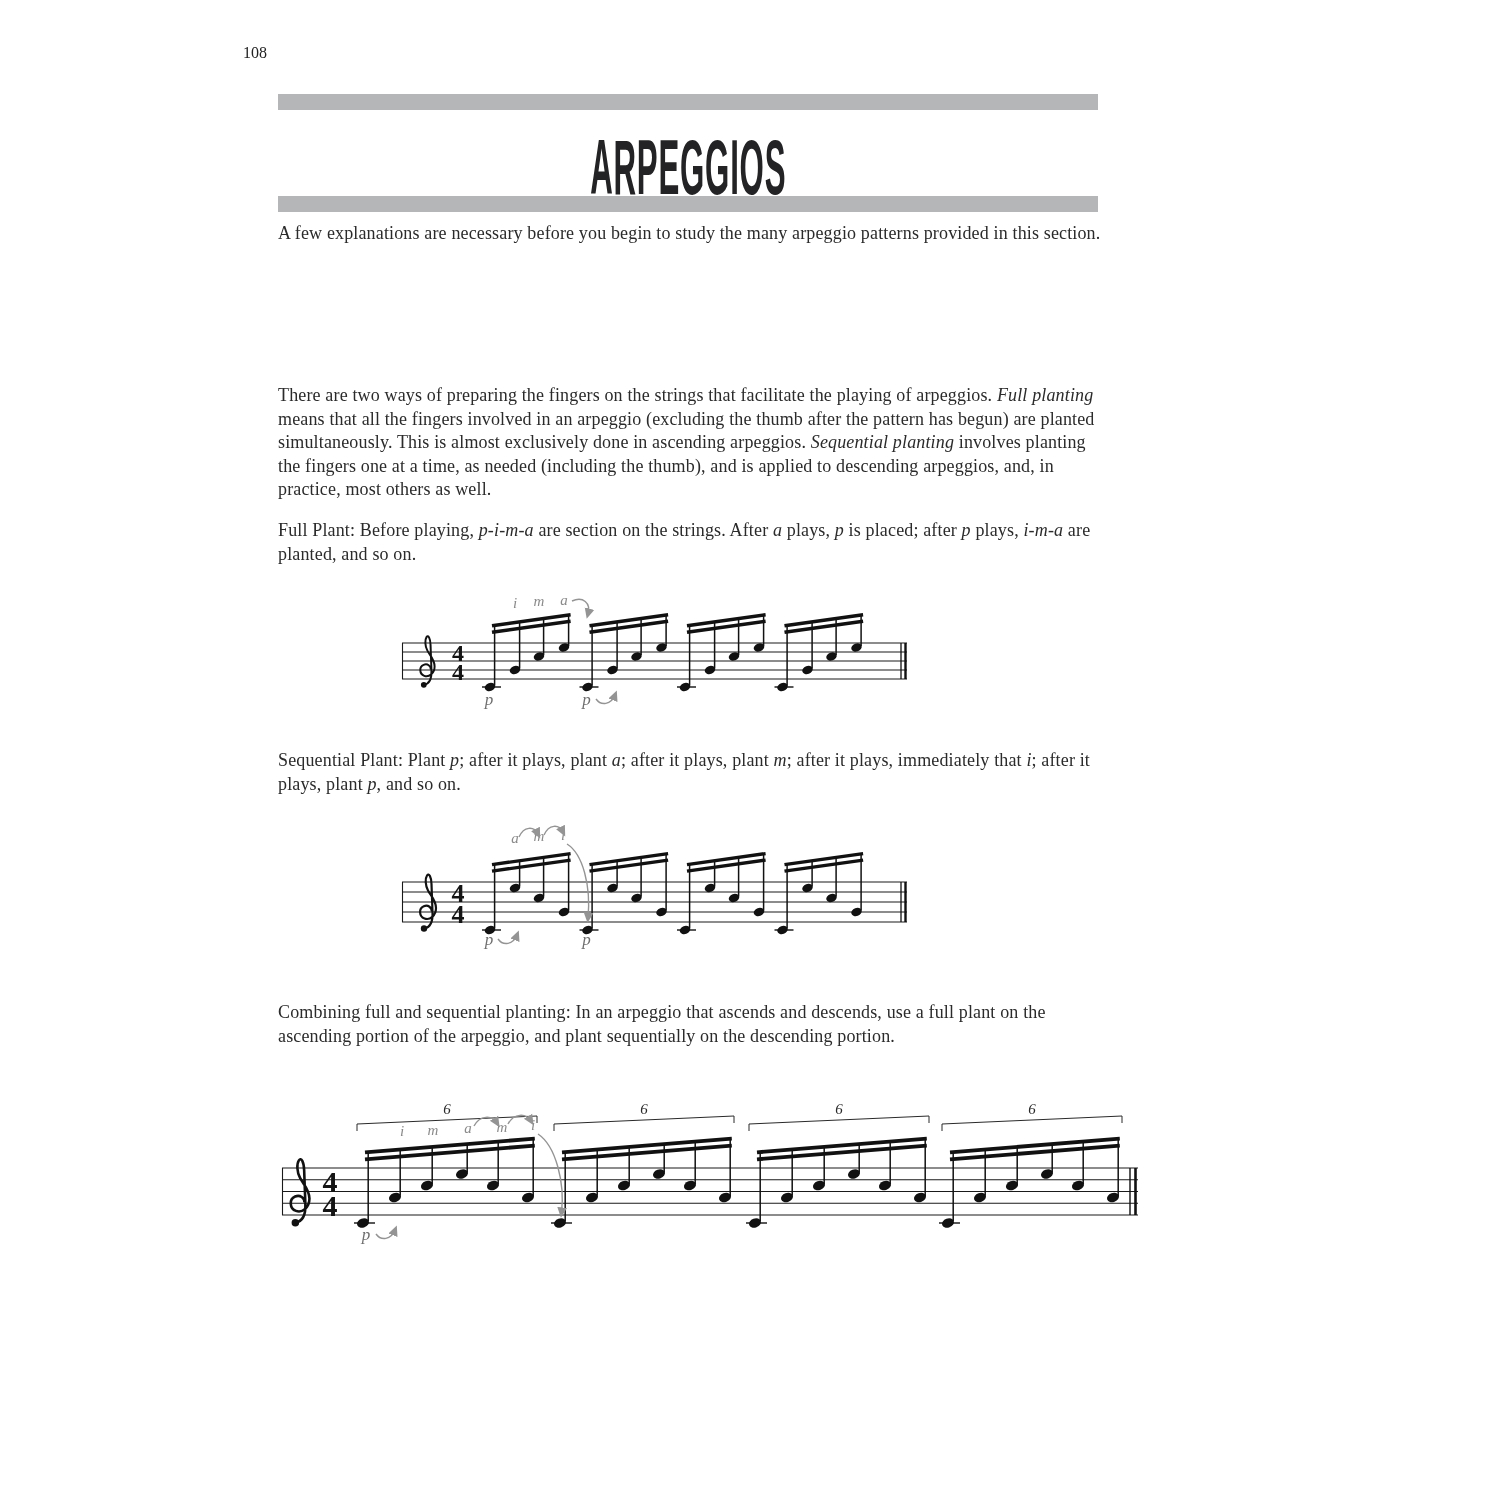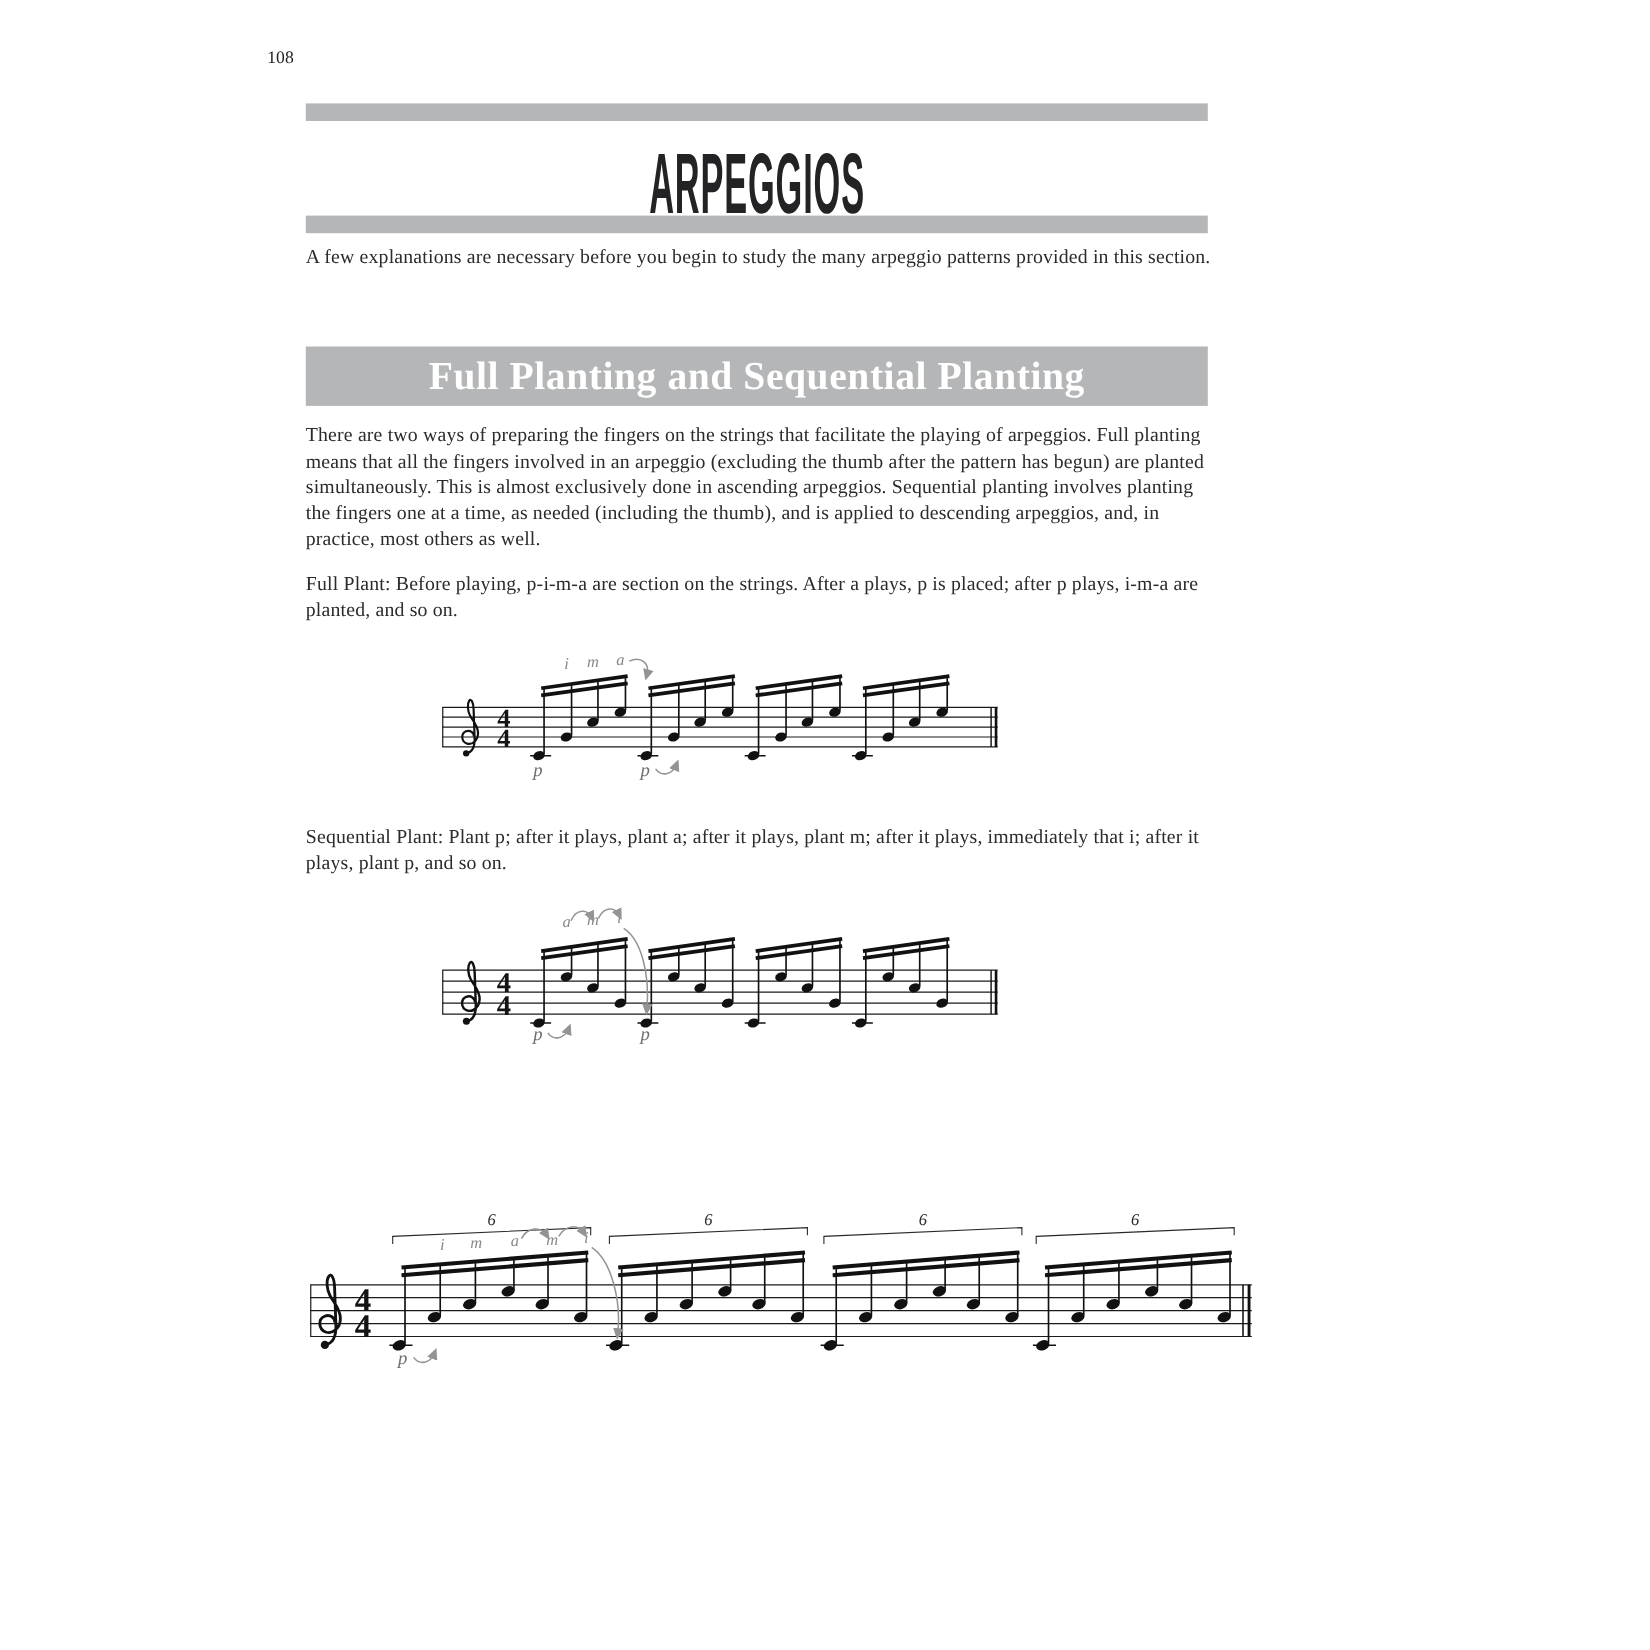--- a/index.html
+++ b/index.html
@@ -18,21 +18,21 @@
   .body-text { left:278px; width:824px; font-size:18px; line-height:23.5px;
                letter-spacing:0.15px; color:#2b2b2b; }
   .p-intro { top:222px; }
   .banner { left:278px; top:315px; width:820px; height:54px; background:#b4b6b8;
             display:flex; align-items:center; justify-content:center; }
   .banner-text { color:#ffffff; font-weight:700; font-size:36px; letter-spacing:0.5px; }
   .p-plant { top:384px; }
   .p-full  { top:519px; }
   .p-seq   { top:749px; }
   .p-comb  { top:1001px; }
-  .it { }
+  .it { font-style:italic; }
   svg text { user-select:none; }
   .fing { font-family:"Liberation Serif",serif; font-style:italic; font-size:15px; fill:#8a8a8a; }
   .pl   { font-family:"Liberation Serif",serif; font-style:italic; font-size:17px; fill:#6f6f6f; }
   .ts1  { font-family:"Liberation Serif",serif; font-weight:700; font-size:24px; fill:#141414; }
   .ts2  { font-family:"Liberation Serif",serif; font-weight:700; font-size:26px; fill:#141414; }
   .ts3  { font-family:"Liberation Serif",serif; font-weight:700; font-size:30px; fill:#141414; }
   .tup  { font-family:"Liberation Serif",serif; font-style:italic; font-size:15px; fill:#2a2a2a; }
   .staffln { stroke:#1a1a1a; stroke-width:1.1; }
   .stem { stroke:#111; stroke-width:1.5; }
   .beam { stroke:#111; }
@@ -48,23 +48,20 @@
   <div class="abs pgnum">108</div>
 
   <div class="abs gbar bar1"></div>
   <div class="abs title-wrap">
     <div class="title-text">ARPEGGIOS</div>
   </div>
   <div class="abs gbar bar2"></div>
 
   <div class="abs body-text p-intro">A few explanations are necessary before you begin to study the many arpeggio patterns provided in this section.</div>
 
-  <div class="abs banner">
-    <div class="banner-text">Full Planting and Sequential Planting</div>
-  </div>
 
   <div class="abs body-text p-plant"><span>There are two ways of preparing the fingers on the strings that facilitate the playing of arpeggios.  </span><span class="it">Full planting</span><span> means that all the fingers involved in an arpeggio (excluding the thumb after the pattern has begun) are planted simultaneously.  This is almost exclusively done in ascending arpeggios.  </span><span class="it">Sequential planting</span><span> involves planting the fingers one at a time, as needed (including the thumb), and is applied to descending arpeggios, and, in practice, most others as well.</span></div>
   <div class="abs body-text p-full"><span>Full Plant:  Before playing, </span><span class="it">p-i-m-a</span><span> are section on the strings.  After </span><span class="it">a</span><span> plays, </span><span class="it">p</span><span> is placed; after </span><span class="it">p</span><span> plays, </span><span class="it">i-m-a</span><span> are planted, and so on.</span></div>
 
   <svg class="abs" style="left:400px; top:595px;" width="512" height="125" viewBox="0 0 512 125">
     <defs>
       <marker id="ah1" markerWidth="8" markerHeight="8" refX="4" refY="4" orient="auto">
         <path d="M0,0.5 L7.5,4 L0,7.5 z" fill="#949494"></path>
       </marker>
       <g id="eg1">
@@ -159,20 +156,21 @@
     <text class="fing" x="139" y="29" text-anchor="middle">m</text>
     <text class="fing" x="163" y="27.5" text-anchor="middle">i</text>
     <path class="arr" d="M 119,25 C 124,14 134,14 138,22" marker-end="url(#ah2)"></path>
     <path class="arr" d="M 144,23 C 149,12 159,12 163,20" marker-end="url(#ah2)"></path>
     <path class="arr" d="M 167,32 C 183,42 191,74 188,106" marker-end="url(#ah2)"></path>
     <text class="pl" x="89" y="133" text-anchor="middle">p</text>
     <text class="pl" x="186.5" y="133" text-anchor="middle">p</text>
     <path class="arr" d="M 98,127 C 103,134 113,133 117,123" marker-end="url(#ah2)"></path>
   </svg>
 
+  <div class="abs body-text p-comb"><span>Combining full and sequential planting:  In an arpeggio that ascends and descends, use a full plant on the ascending portion of the arpeggio, and plant sequentially on the descending portion.</span></div>
 
   <svg class="abs" style="left:280px; top:1078px;" width="862" height="175" viewBox="0 0 862 175">
     <defs>
       <marker id="ah3" markerWidth="8" markerHeight="8" refX="4" refY="4" orient="auto">
         <path d="M0,0.5 L7.5,4 L0,7.5 z" fill="#949494"></path>
       </marker>
       <g id="eg3">
         <line class="ledg" x1="-9" y1="145" x2="12" y2="145"></line>
         <ellipse cx="0" cy="145" rx="6.2" ry="4.5" transform="rotate(-20 0 145)" fill="#111"></ellipse>
         <ellipse cx="32" cy="119.4" rx="6.2" ry="4.5" transform="rotate(-20 32 119.4)" fill="#111"></ellipse>

